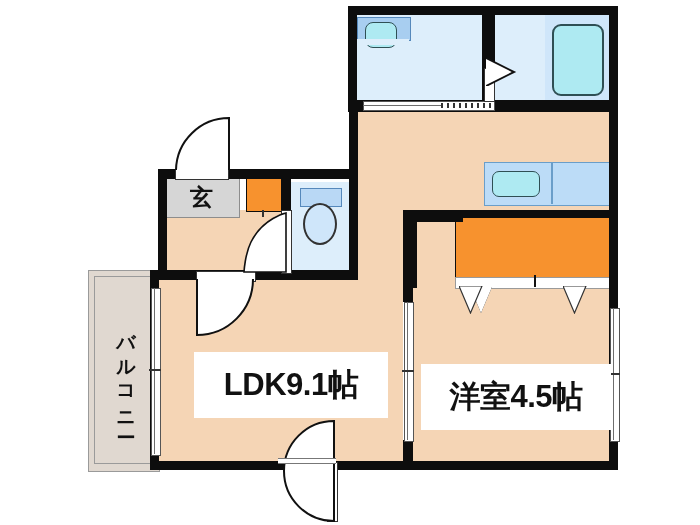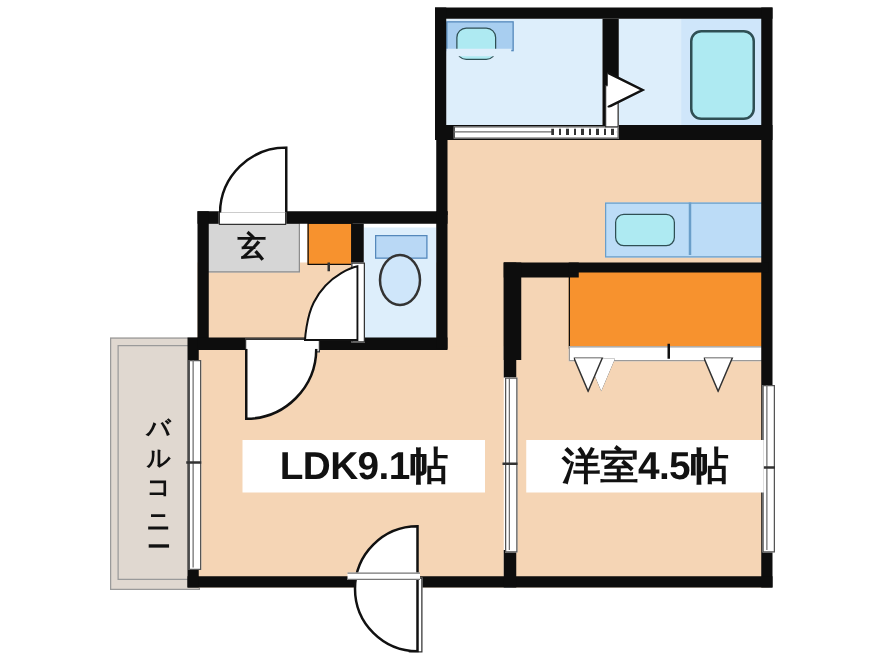--- a/index.html
+++ b/index.html
@@ -25,21 +25,21 @@
   .fixline{position:absolute;border:1.5px solid #2f4f54;background:#aeeaf2;border-radius:7px;}
   .sinkbox{position:absolute;background:#a8cef0;border:1.5px solid #5588bb;}
   .counter{position:absolute;background:#bcdcf7;border:1.5px solid #6a9ec9;}
   .leaf{position:absolute;background:#fff;border:1.5px solid #111;}
   .slide{position:absolute;background:#fff;border:1px solid #6e6e6e;}
   .slidehair{position:absolute;background:#6e6e6e;}
 
   
   .lbl{position:absolute;background:#fff;color:#111;font-weight:700;
        display:flex;align-items:center;justify-content:center;white-space:nowrap;}
-  .lbl-room{font-size:31px;letter-spacing:-0.5px;padding:1px 6px;}
+  .lbl-room{font-size:31px;letter-spacing:-0.5px;padding:13px 6px;}
   .lbl-cl{font-size:27px;font-weight:700;background:transparent;color:#111;}
   .lbl-gen{font-size:23px;font-weight:700;background:transparent;color:#111;}
   .lbl-bal{font-size:19px;font-weight:700;background:transparent;color:#111;
            writing-mode:vertical-rl;text-orientation:upright;letter-spacing:5px;
            display:block;text-align:center;}
 </style>
 </head>
 <body>
 
 <div id="plan">
@@ -157,15 +157,15 @@
   </svg>
   <div class="abs" style="left:262px;top:210px;width:2px;height:7px;background:#333;"></div>
 
   <div class="leaf" style="left:327px;top:462px;width:9px;height:58px;background:#fff;border:1px solid #333;"></div>
   <svg class="abs" style="left:278px;top:420px;width:58px;height:102px;">
     <path d="M56,1 A50,50 0 0 0 6,51 A50,50 0 0 0 56,101 Z" fill="#ffffff" stroke="#111" stroke-width="2"></path>
   </svg>
   <div class="abs" style="left:278px;top:458px;width:58px;height:6px;background:#fff;border-top:1px solid #777;border-bottom:1px solid #777;"></div>
 
   <div class="lbl lbl-room" style="left:194px;top:352px;width:182px;height:40px;">LDK9.1帖</div>
-  <div class="lbl lbl-room" style="left:421px;top:352px;width:178px;height:40px;">洋室4.5帖</div>
+  <div class="lbl lbl-room" style="left:421px;top:364px;width:178px;height:40px;">洋室4.5帖</div>
 
 </div>
 
 </body></html>

